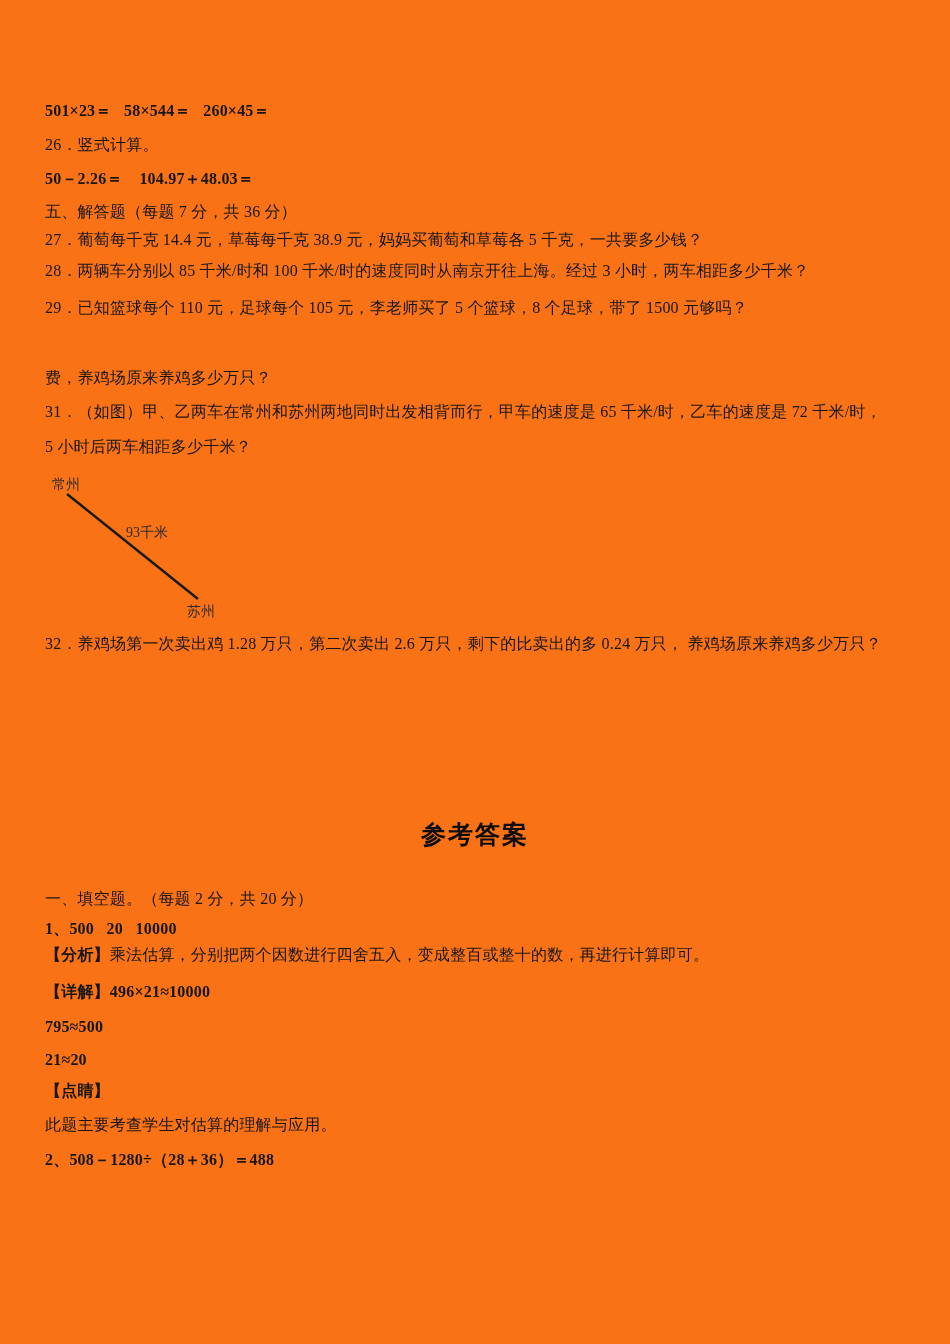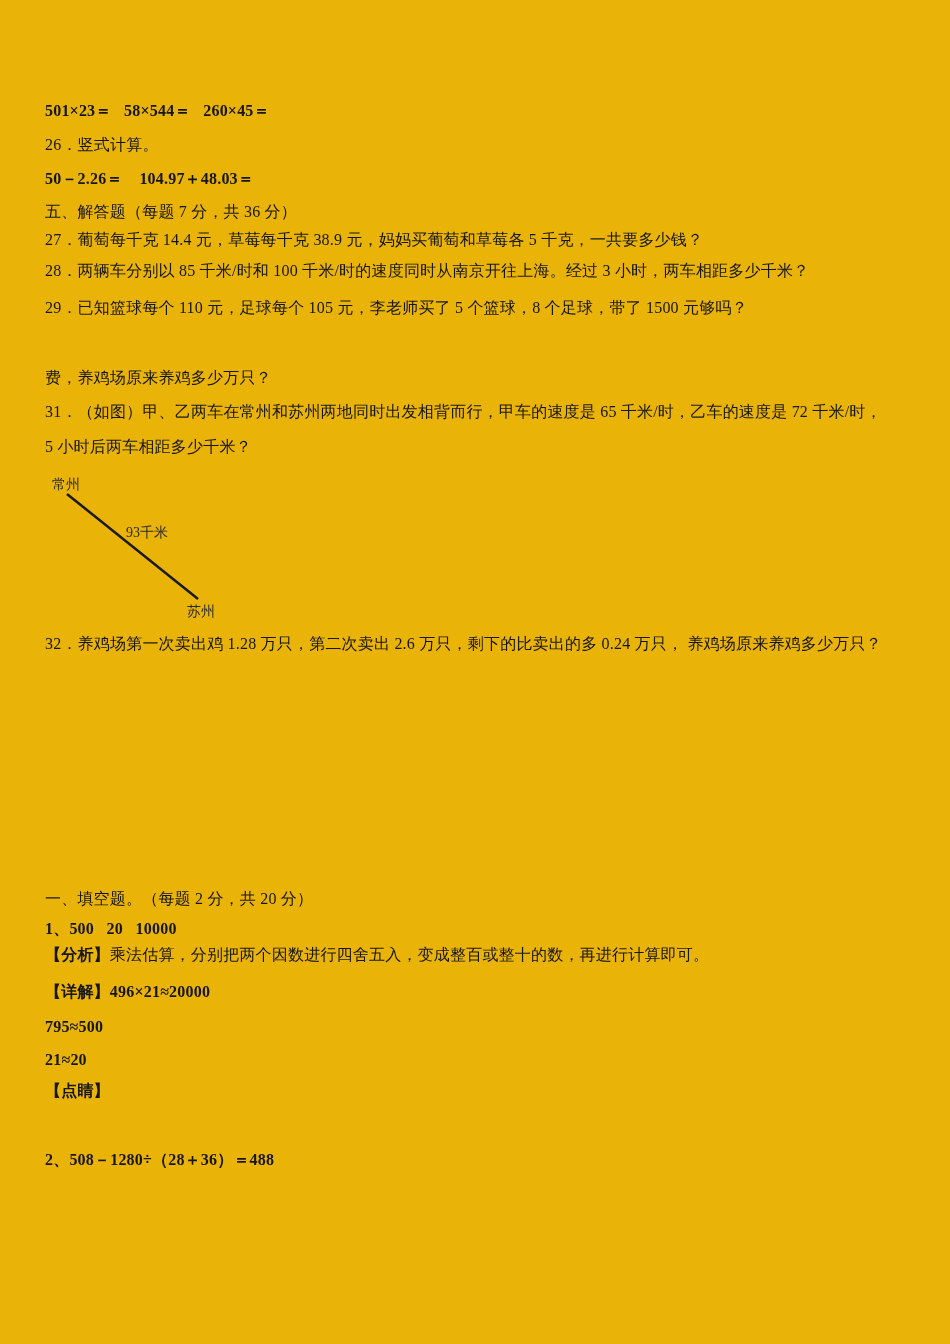--- a/index.html
+++ b/index.html
@@ -6,21 +6,21 @@
   html, body {
     margin: 0;
     padding: 0;
     background: #ffffff;
   }
   .page {
     position: relative;
     width: 950px;
     height: 1344px;
     margin: 0 auto;
-    background: #eab308;
+    background: #f97316;
     overflow: hidden;
     font-family: "Liberation Serif", "DejaVu Serif", serif;
     color: #161616;
   }
   .ln {
     position: absolute;
     left: 45px;
     margin: 0;
     font-size: 16px;
     line-height: 20px;
@@ -71,29 +71,31 @@
 
   <svg class="diagram" width="260" height="152" viewBox="0 0 260 152" aria-hidden="true">
     <text x="22" y="19">常州</text>
     <line x1="37" y1="24" x2="168" y2="129" stroke="#1a1a1a" stroke-width="2.5"></line>
     <text x="96" y="67">93千米</text>
     <text x="157" y="146">苏州</text>
   </svg>
 
   <p class="ln" style="top:634px">32．养鸡场第一次卖出鸡 1.28 万只，第二次卖出 2.6 万只，剩下的比卖出的多 0.24 万只， 养鸡场原来养鸡多少万只？</p>
 
+  <h1 class="answers-title" style="top:820px">参考答案</h1>
 
   <p class="ln" style="top:889px">一、填空题。（每题 2 分，共 20 分）</p>
   <p class="ln b" style="top:919px">1、500   20   10000</p>
 
   <p class="ln" style="top:945px"><span class="lbl">【分析】</span><span>乘法估算，分别把两个因数进行四舍五入，变成整百或整十的数，再进行计算即可。</span></p>
 
-  <p class="ln" style="top:982px"><span class="lbl">【详解】</span><span class="b">496×21≈20000</span></p>
+  <p class="ln" style="top:982px"><span class="lbl">【详解】</span><span class="b">496×21≈10000</span></p>
 
   <p class="ln b" style="top:1017px">795≈500</p>
   <p class="ln b" style="top:1050px">21≈20</p>
 
   <p class="ln" style="top:1081px"><span class="lbl">【点睛】</span></p>
+  <p class="ln" style="top:1115px">此题主要考查学生对估算的理解与应用。</p>
 
   <p class="ln b" style="top:1150px">2、508－1280÷（28＋36）＝488</p>
 
 
 </main>
 
 </body></html>

